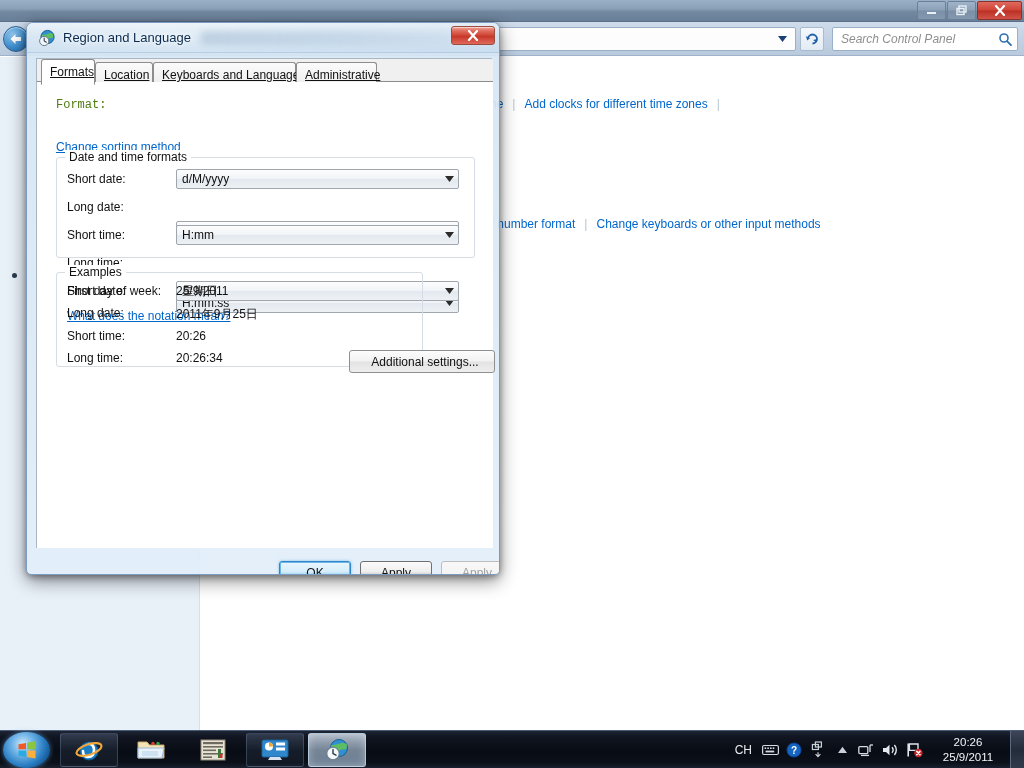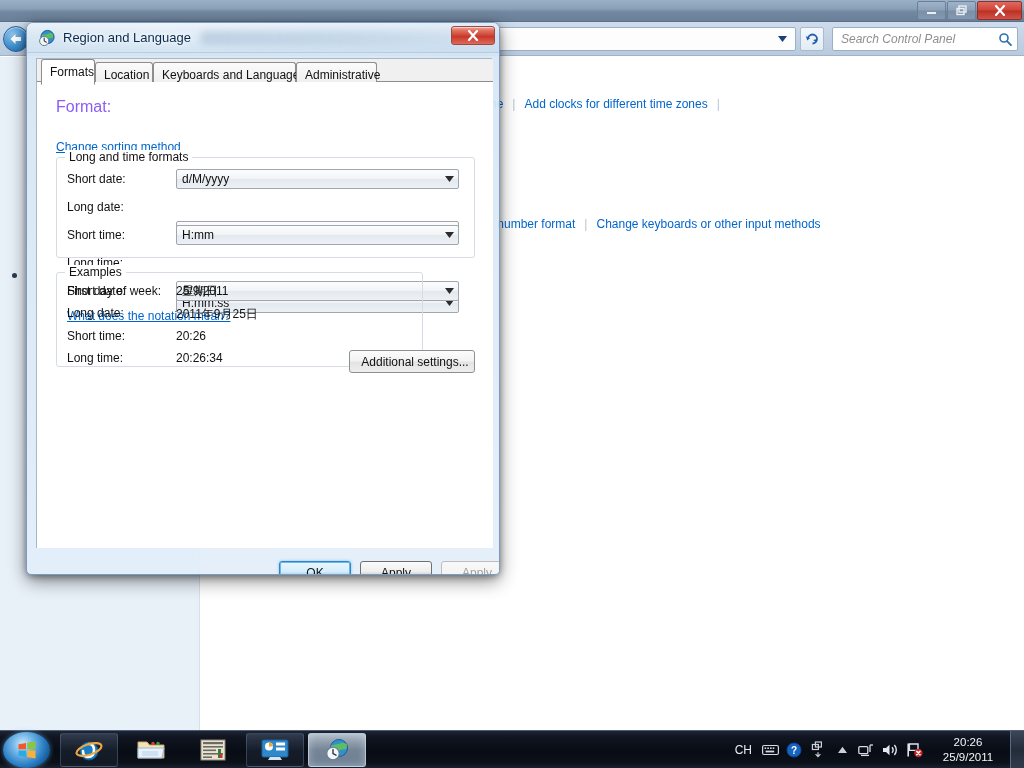--- a/index.html
+++ b/index.html
@@ -274,38 +274,39 @@
     height: 20px;
     padding: 12px 8px;
     display: flex; align-items: center;
     font-size: 12px;
     color: #111;
     background: linear-gradient(to bottom, #fbfbfb 0%, #ececec 100%);
     border: 1px solid #8d8d8d;
     border-bottom: none;
     border-radius: 3px 3px 0 0;
     white-space: nowrap;
+    text-decoration: underline;
   }
   .tab.active {
     top: 0;
     height: 24px;
     background: #ffffff;
     border-bottom: 1px solid #ffffff;
     z-index: 3;
   }
 
   #tabpanel {
     position: absolute;
     left: 0; top: 23px;
     width: 456px;
     height: 466px;
     background: #ffffff;
   }
 
-  .lbl { font-size: 16px; color: #8b5cf6; }
+  .lbl { font-size: 12px; color: #4d7c0f; font-family: Liberation Mono, monospace; }
   .link {
     font-size: 12px;
     color: #0066cc;
     text-decoration: underline;
     cursor: pointer;
   }
 
   #format-label { position: absolute; left: 19px; top: 16px; }
   #format-combo {
     position: absolute;
@@ -367,21 +368,21 @@
     position: absolute;
     height: 23px;
     background: linear-gradient(to bottom, #fcfcfc 0%, #f2f2f2 48%, #e3e3e3 52%, #eeeeee 100%);
     border: 1px solid #8e8f8f;
     border-radius: 3px;
     display: flex; align-items: center; justify-content: center;
     font-size: 12px;
     color: #111;
     cursor: pointer;
   }
-  #btn-additional { left: 312px; top: 268px; width: 126px; padding-left: 6px; }
+  #btn-additional { left: 312px; top: 268px; width: 146px; padding-left: 6px; }
   #online-link { position: absolute; left: 19px; top: 296px; }
 
   
   #dlg-footer {
     position: absolute;
     left: 9px; top: 528px;
     width: 456px; height: 16px;
   }
   #btn-ok {
     position: absolute;
@@ -613,21 +614,21 @@
       </div>
 
       <div id="tabpanel">
 
         <div class="lbl" id="format-label">Format:</div>
 
 
         <div class="link" id="sorting-link">Change sorting method</div>
 
         <div class="groupbox" id="group-datetime">
-          <div class="group-title">Long and time formats</div>
+          <div class="group-title">Date and time formats</div>
 
           <div class="field-label" style="left:10px; top:14px;">Short date:</div>
           <div class="field-combo" style="left:119px; top:11px;">
             <span>d/M/yyyy</span>
             <span class="combo-arrow">
               <svg width="9" height="6" viewBox="0 0 9 6">
                   <path d="M0,0 L9,0 L4.5,6 Z" fill="#2b2b2b"></path>
                 </svg>
             </span>
           </div>

